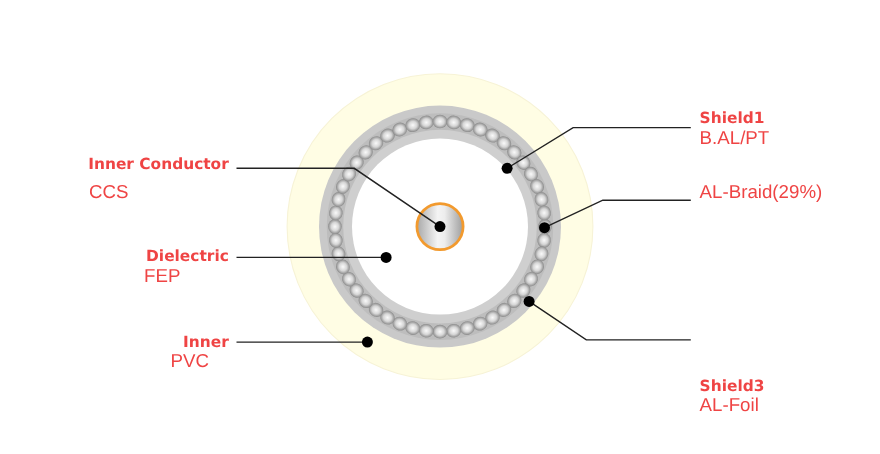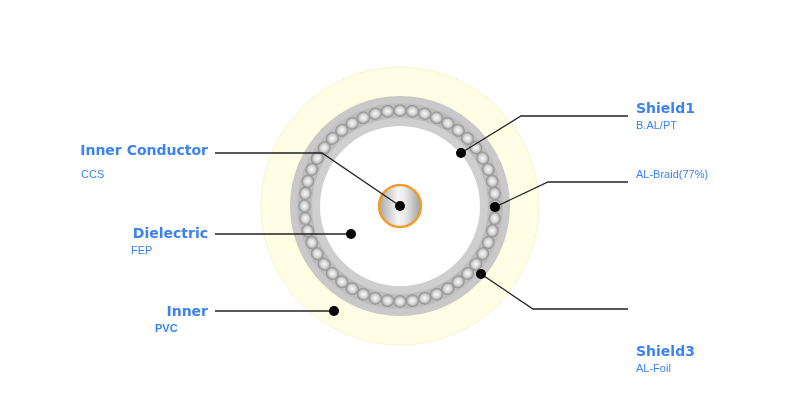--- a/index.html
+++ b/index.html
@@ -1,21 +1,21 @@
 <!DOCTYPE html>
 <html><head>
   <meta charset="utf-8">
   <style>
     html, body { margin: 0; padding: 0; background: #ffffff; }
     body { width: 800px; height: 413px; position: relative; overflow: hidden;
            font-family: "Liberation Sans", sans-serif; }
     #diagram { position: absolute; left: 0; top: 0; }
-    .label { position: absolute; line-height: 17px; color: #3b82f6; }
+    .label { position: absolute; line-height: 17px; color: #ef4444; }
     .label .title { font-weight: bold; font-size: 14px; display: block; font-family: "DejaVu Sans", sans-serif; }
-    .label .sub { font-size: 11px; display: block; }
+    .label .sub { font-size: 17px; display: block; }
     .label.left { text-align: left; }
     .label.right { text-align: left; }
   </style>
 </head>
 <body>
 
 <svg id="diagram" width="800" height="413" viewBox="0 0 800 413" xmlns="http://www.w3.org/2000/svg">
   <defs>
     <linearGradient id="condGrad" x1="0" y1="0" x2="1" y2="0">
       <stop offset="0" stop-color="#A8A8A8"></stop>
@@ -122,27 +122,27 @@
 <div class="label left" style="right:592px; top:225px;">
   <span class="title">Dielectric</span>
 </div>
 <div class="label" style="left:131px; top:242px;text-align:right;">
   <span class="sub">FEP</span>
 </div>
 
 <div class="label left" style="right:592px; top:303px;">
   <span class="title">Inner</span>
 </div>
-<div class="label" style="left:155px; top:320px;font-weight:bold;">
+<div class="label" style="left:155px; top:320px;">
   <span class="sub">PVC</span>
 </div>
 
 <div class="label right" style="left:636px; top:100px;">
   <span class="title">Shield1</span>
   <span class="sub">B.AL/PT</span>
 </div>
 <div class="label right" style="left:636px; top:166px;">
-  <span class="sub">AL-Braid(77%)</span>
+  <span class="sub">AL-Braid(29%)</span>
 </div>
 <div class="label right" style="left:636px; top:295px;margin-top:48px;">
   <span class="title">Shield3</span>
   <span class="sub">AL-Foil</span>
 </div>
 
 </body></html>

